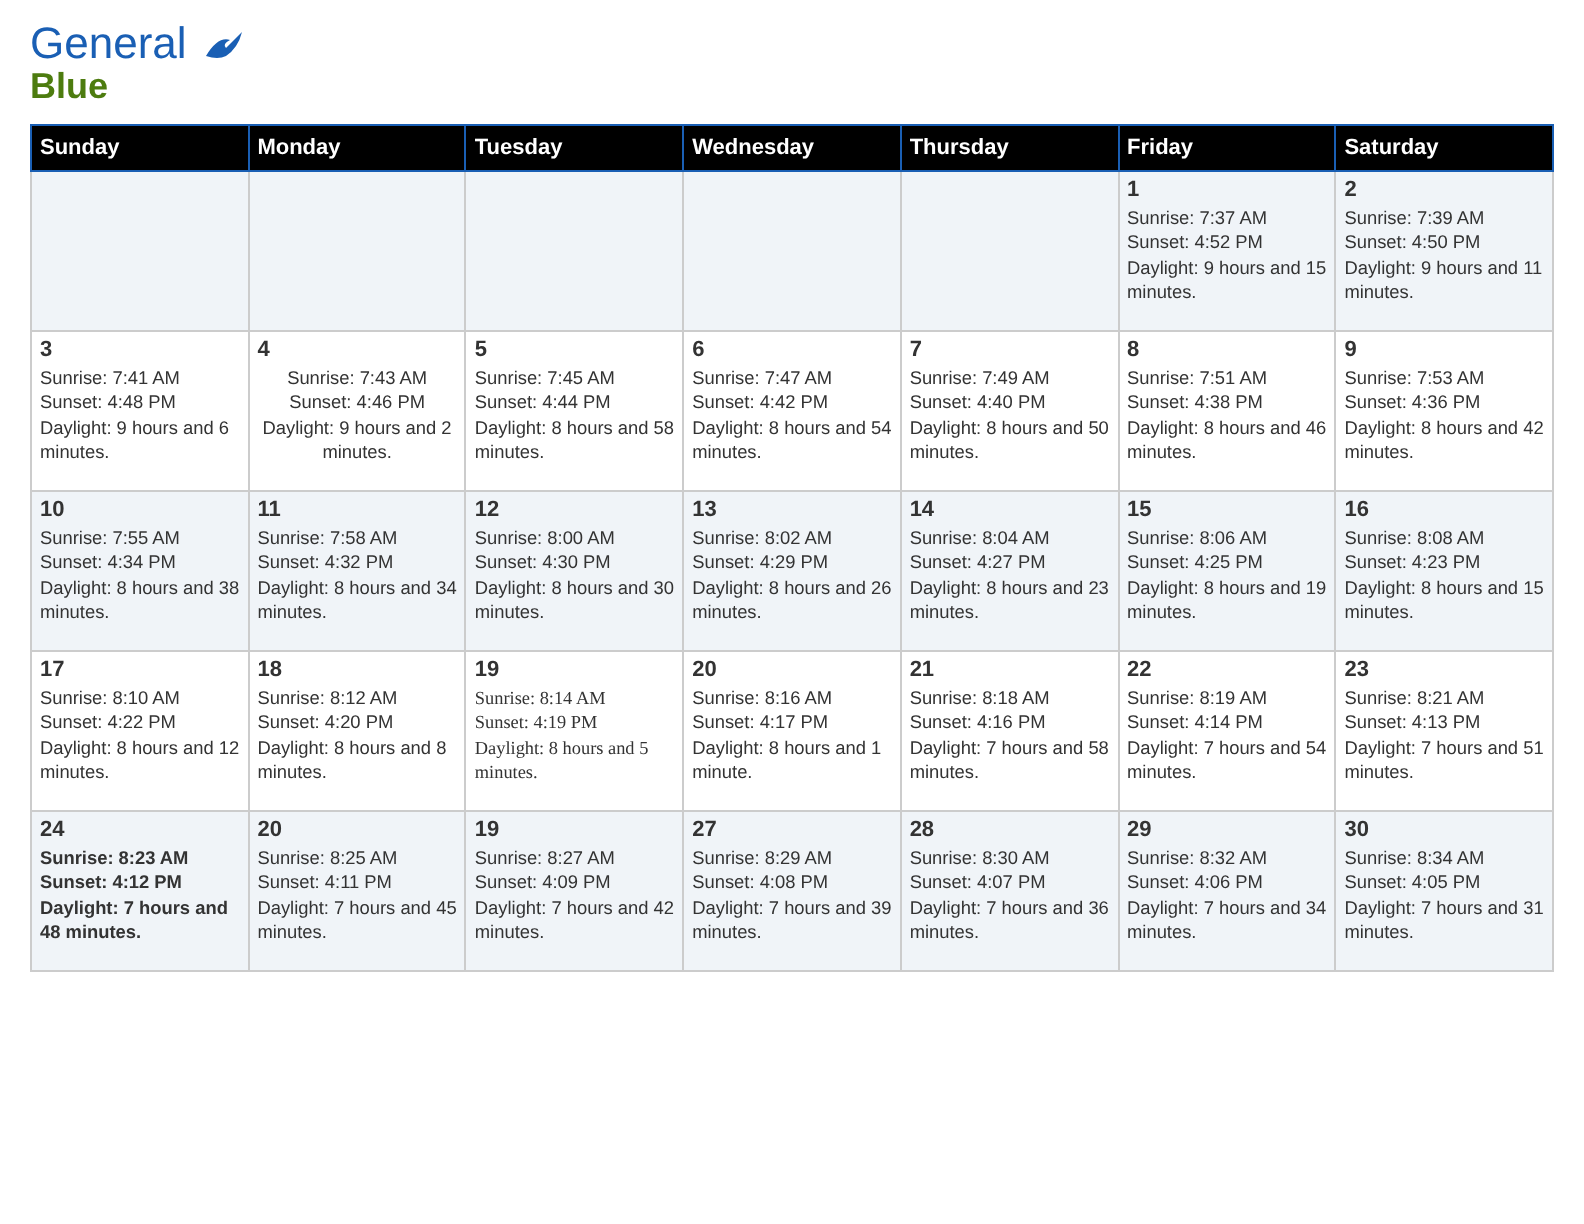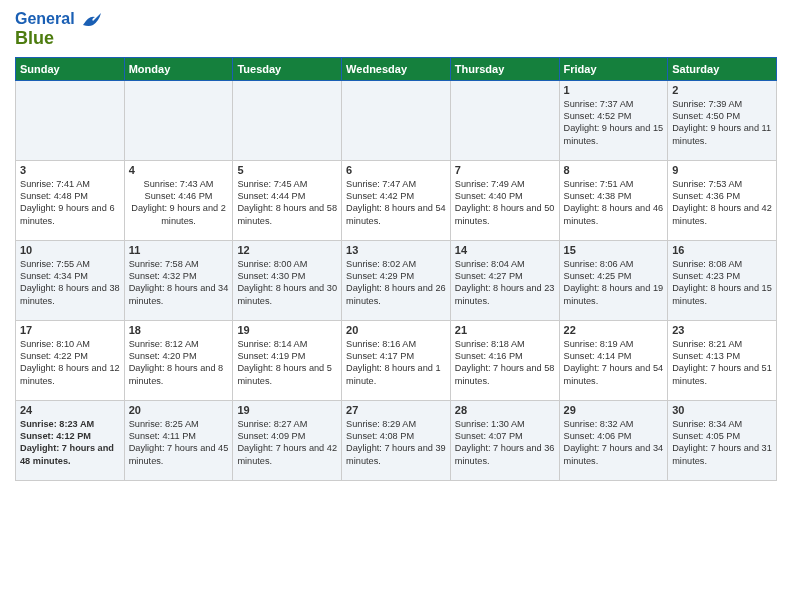--- a/index.html
+++ b/index.html
@@ -35,21 +35,21 @@
     .location {
       font-size: 14px;
       color: #555;
     }
     table {
       width: 100%;
       border-collapse: collapse;
       table-layout: fixed;
     }
     thead tr th {
-      background-color: #15803d;
+      background-color: #000000;
       color: #fff;
       font-size: 11px;
       font-weight: bold;
       padding: 5px 4px;
       text-align: left;
       border: 1px solid #1a5fb4;
     }
     tbody tr td {
       vertical-align: top;
       border: 1px solid #ccc;
@@ -80,21 +80,21 @@
     }
   </style>
 </head>
 <body>
 
 <div class="container">
   <div class="header">
     <div class="logo">
       <div>
         <div style="display:flex;align-items:center;">
-          <div style="font-size:16px;font-weight:bold;color:#333;line-height:1.1;">
+          <div style="font-size:22px;font-weight:normal;color:#333;line-height:1.1;">
             <span style="color:#1a5fb4;">General</span>
             <svg width="22" height="18" viewBox="0 0 22 18" style="display:inline-block;vertical-align:middle;margin-left:2px;">
               <path d="M2 14 Q8 4 14 6 Q10 8 12 10 Q16 6 20 2 Q18 10 12 14 Q8 16 2 14Z" fill="#1a5fb4"></path>
             </svg>
           </div>
           <div></div>
         </div>
         <div style="font-size:18px;font-weight:bold;color:#4d7c0f;line-height:1.1;">Blue</div>
       </div>
     </div>
@@ -228,21 +228,21 @@
 Daylight: 8 hours and 12 minutes.</div>
           </td>
           <td>
             <span class="day-num">18</span>
             <div class="day-info" style="white-space: pre-line;">Sunrise: 8:12 AM
 Sunset: 4:20 PM
 Daylight: 8 hours and 8 minutes.</div>
           </td>
           <td>
             <span class="day-num">19</span>
-            <div class="day-info" style="white-space: pre-line;">Sunrise: 8:14 AM
+            <div class="day-info" style="white-space: pre-line; font-family: Liberation Serif, serif;">Sunrise: 8:14 AM
 Sunset: 4:19 PM
 Daylight: 8 hours and 5 minutes.</div>
           </td>
           <td>
             <span class="day-num">20</span>
             <div class="day-info" style="white-space: pre-line;">Sunrise: 8:16 AM
 Sunset: 4:17 PM
 Daylight: 8 hours and 1 minute.</div>
           </td>
           <td>
@@ -284,21 +284,21 @@
 Daylight: 7 hours and 42 minutes.</div>
           </td>
           <td>
             <span class="day-num">27</span>
             <div class="day-info" style="white-space: pre-line;">Sunrise: 8:29 AM
 Sunset: 4:08 PM
 Daylight: 7 hours and 39 minutes.</div>
           </td>
           <td>
             <span class="day-num">28</span>
-            <div class="day-info" style="white-space: pre-line;">Sunrise: 1:30 AM
+            <div class="day-info" style="white-space: pre-line;">Sunrise: 8:30 AM
 Sunset: 4:07 PM
 Daylight: 7 hours and 36 minutes.</div>
           </td>
           <td>
             <span class="day-num">29</span>
             <div class="day-info" style="white-space: pre-line;">Sunrise: 8:32 AM
 Sunset: 4:06 PM
 Daylight: 7 hours and 34 minutes.</div>
           </td>
           <td>

